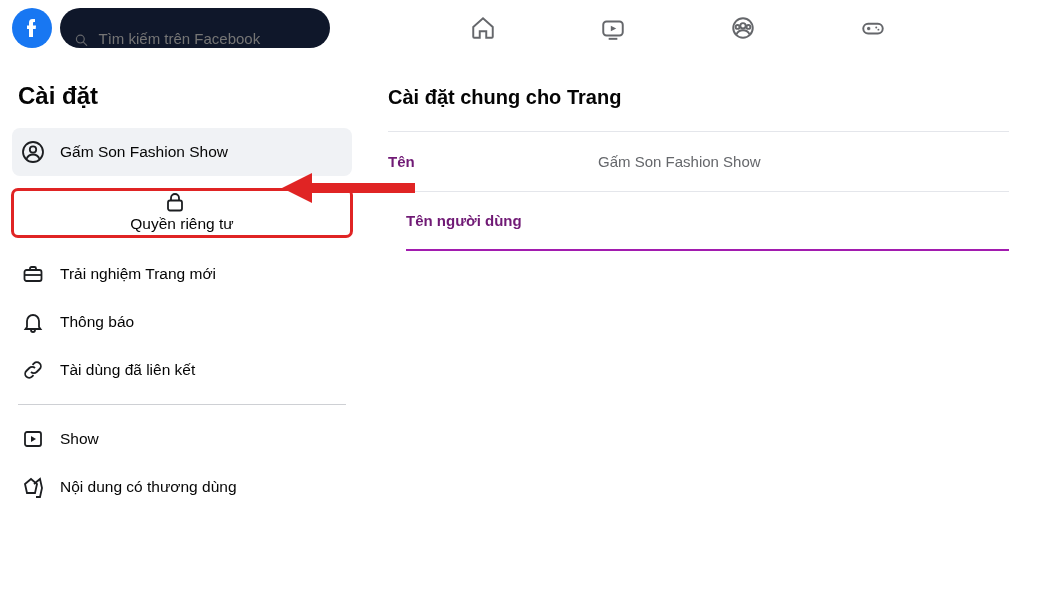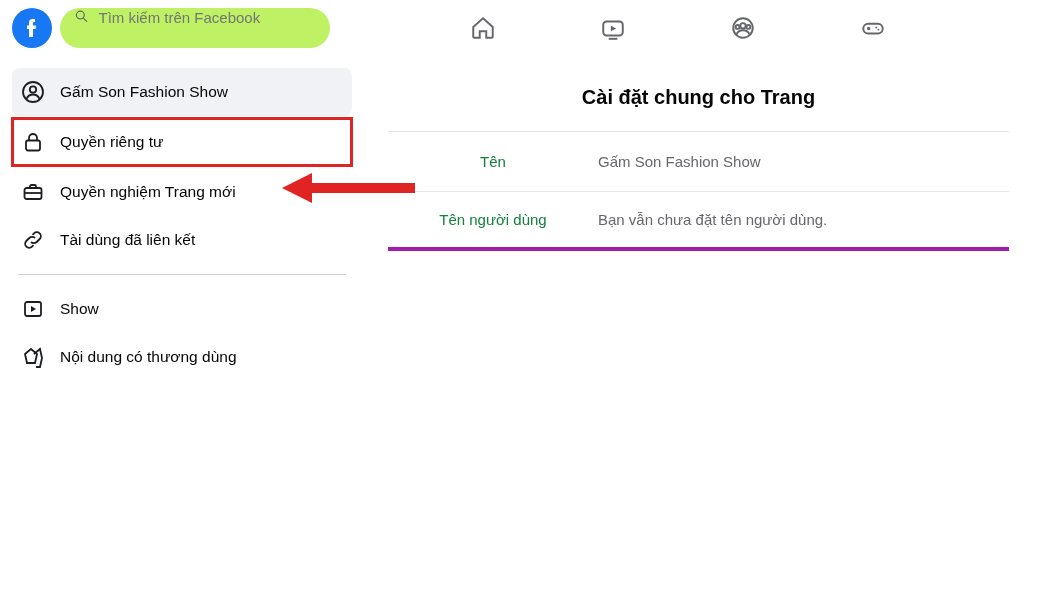--- a/index.html
+++ b/index.html
@@ -27,24 +27,24 @@
     display: flex;
     align-items: center;
     justify-content: center;
     flex-shrink: 0;
   }
   .logo svg { fill: #fff; }
   .search {
     margin-left: 8px;
     height: 40px;
     width: 270px;
-    background: #bef264;
+    background: #0f172a;
     border-radius: 24px;
     display: flex;
-    align-items: flex-start;
+    align-items: flex-end;
     padding: 0 14px;
     color: #65676b;
   }
   .search svg { fill: #65676b; }
   .search input {
     border: none;
     outline: none;
     background: transparent;
     font-size: 15px;
     color: #65676b;
@@ -87,61 +87,61 @@
     font-size: 15.5px;
     color: #050505;
     cursor: pointer;
   }
   .side-item.selected {
     background: #f0f2f5;
   }
   .side-item.highlighted {
     outline: 3px solid #e02424;
     outline-offset: -2px;
-    border-radius: 0;
-    margin: 2px 0;
+    border-radius: 6px;
+    margin: 13px 0;
+    flex-direction: column;
   }
   .side-icon {
     width: 26px;
     height: 26px;
     display: flex;
     align-items: center;
     justify-content: center;
     margin-right: 14px;
     color: #1c1e21;
   }
   .side-icon svg { stroke: #1c1e21; fill: none; stroke-width: 1.8; }
   .divider {
     border: none;
     border-top: 1px solid #ced0d4;
     margin: 10px 6px;
   }
   .main {
     flex: 1;
     padding: 24px 28px;
-    text-align: center;
   }
   .main h2 {
     font-size: 20px;
     font-weight: 700;
     margin: 6px 0 22px 0;
   }
   .row {
     display: flex;
     align-items: center;
     min-height: 60px;
     border-top: 1px solid #e4e6eb;
     padding: 12px 0;
   }
-  .row:last-child { border-bottom: 4px solid #a21caf; }
+  .row:last-child { border-bottom: 2px solid #a21caf; margin-left: 18px; }
   .row-label {
     width: 210px;
     font-size: 15px;
-    font-weight: 400;
-    color: #15803d;
+    font-weight: 700;
+    color: #701a75;
   }
   .row-value {
     font-size: 15px;
     color: #65676b;
   }
   .pointer-arrow {
     position: absolute;
     left: 280px;
     top: 168px;
     pointer-events: none;
@@ -192,20 +192,21 @@
           <line x1="6.5" y1="12.5" x2="9.5" y2="12.5"></line>
           <circle cx="15" cy="11.5" r="0.9" fill="#65676b" stroke="none"></circle>
           <circle cx="17" cy="13.5" r="0.9" fill="#65676b" stroke="none"></circle>
         </svg>
     </div>
   </div>
 </div>
 
 <div class="container">
   <div class="sidebar">
+    <h1>Cài đặt</h1>
 
     <div class="side-item selected">
       <span class="side-icon">
         <svg width="24" height="24" viewBox="0 0 24 24">
             <circle cx="12" cy="12" r="10"></circle>
             <circle cx="12" cy="9.5" r="3.2"></circle>
             <path d="M5.5 19c1.2-3 3.5-4.5 6.5-4.5s5.3 1.5 6.5 4.5"></path>
           </svg>
       </span>
       <span>Gấm Son Fashion Show</span>
@@ -222,23 +223,32 @@
     </div>
 
     <div class="side-item">
       <span class="side-icon">
         <svg width="24" height="24" viewBox="0 0 24 24">
             <rect x="3.5" y="8" width="17" height="11" rx="2"></rect>
             <path d="M9 8V6.5A1.5 1.5 0 0 1 10.5 5h3A1.5 1.5 0 0 1 15 6.5V8"></path>
             <line x1="3.5" y1="13" x2="20.5" y2="13"></line>
           </svg>
       </span>
-      <span>Quyền nghiệm Trang mới</span>
-    </div>
-
+      <span>Trải nghiệm Trang mới</span>
+    </div>
+
+    <div class="side-item">
+      <span class="side-icon">
+        <svg width="24" height="24" viewBox="0 0 24 24">
+            <path d="M6 17V11a6 6 0 0 1 12 0v6l1.5 2h-15L6 17z"></path>
+            <path d="M10 20a2 2 0 0 0 4 0"></path>
+          </svg>
+      </span>
+      <span>Thông báo</span>
+    </div>
 
     <div class="side-item">
       <span class="side-icon">
         <svg width="24" height="24" viewBox="0 0 24 24">
             <path d="M10 14a4 4 0 0 0 5.66 0l3-3a4 4 0 0 0-5.66-5.66l-1.5 1.5"></path>
             <path d="M14 10a4 4 0 0 0-5.66 0l-3 3a4 4 0 0 0 5.66 5.66l1.5-1.5"></path>
           </svg>
       </span>
       <span>Tài dùng đã liên kết</span>
     </div>
@@ -269,21 +279,20 @@
   <div class="main">
     <h2>Cài đặt chung cho Trang</h2>
 
     <div class="row">
       <div class="row-label">Tên</div>
       <div class="row-value">Gấm Son Fashion Show</div>
     </div>
 
     <div class="row">
       <div class="row-label">Tên người dùng</div>
-      <div class="row-value">Bạn vẫn chưa đặt tên người dùng.</div>
     </div>
   </div>
 </div>
 
 <svg class="pointer-arrow" width="140" height="40" viewBox="0 0 140 40">
   <line x1="135" y1="20" x2="25" y2="20" stroke="#e02424" stroke-width="10" stroke-linecap="butt"></line>
   <polygon points="2,20 32,5 32,35" fill="#e02424"></polygon>
 </svg>
 
 </body></html>

